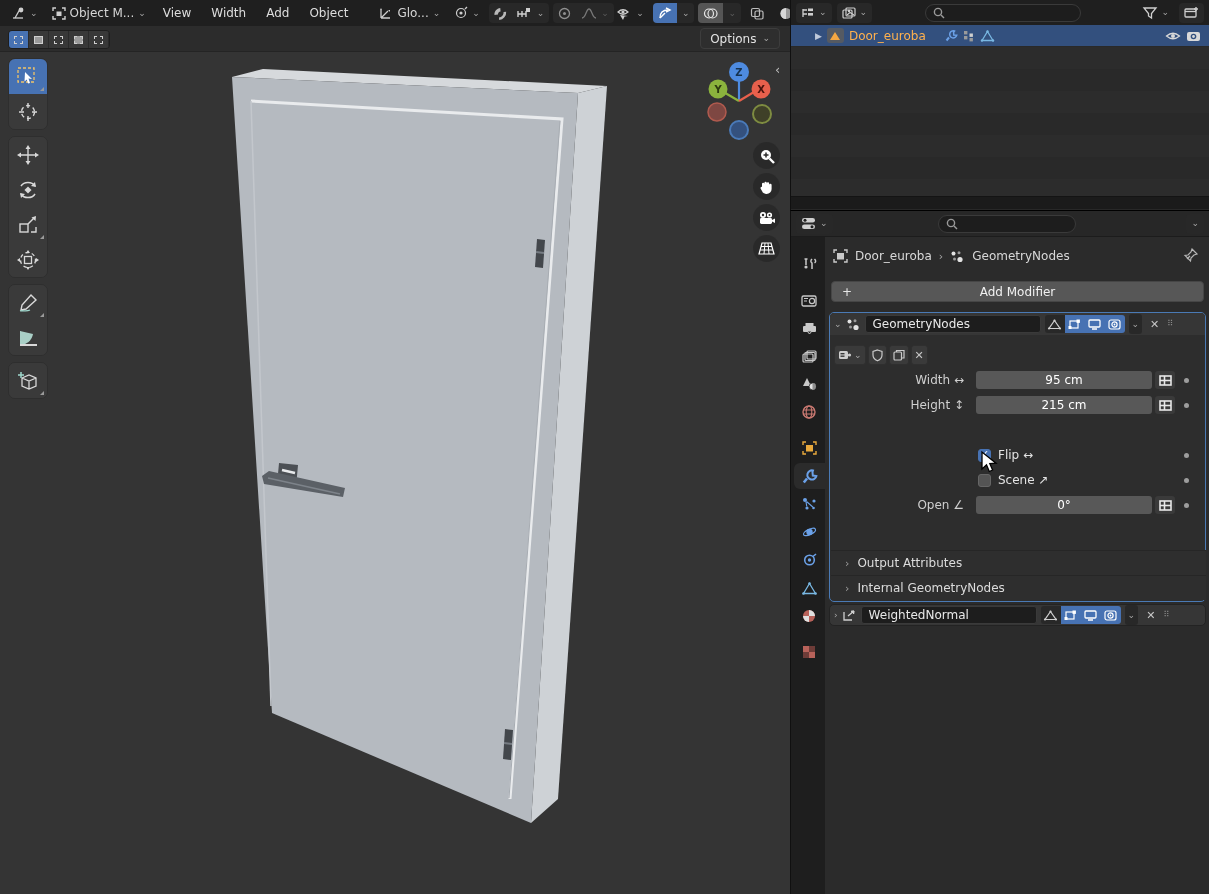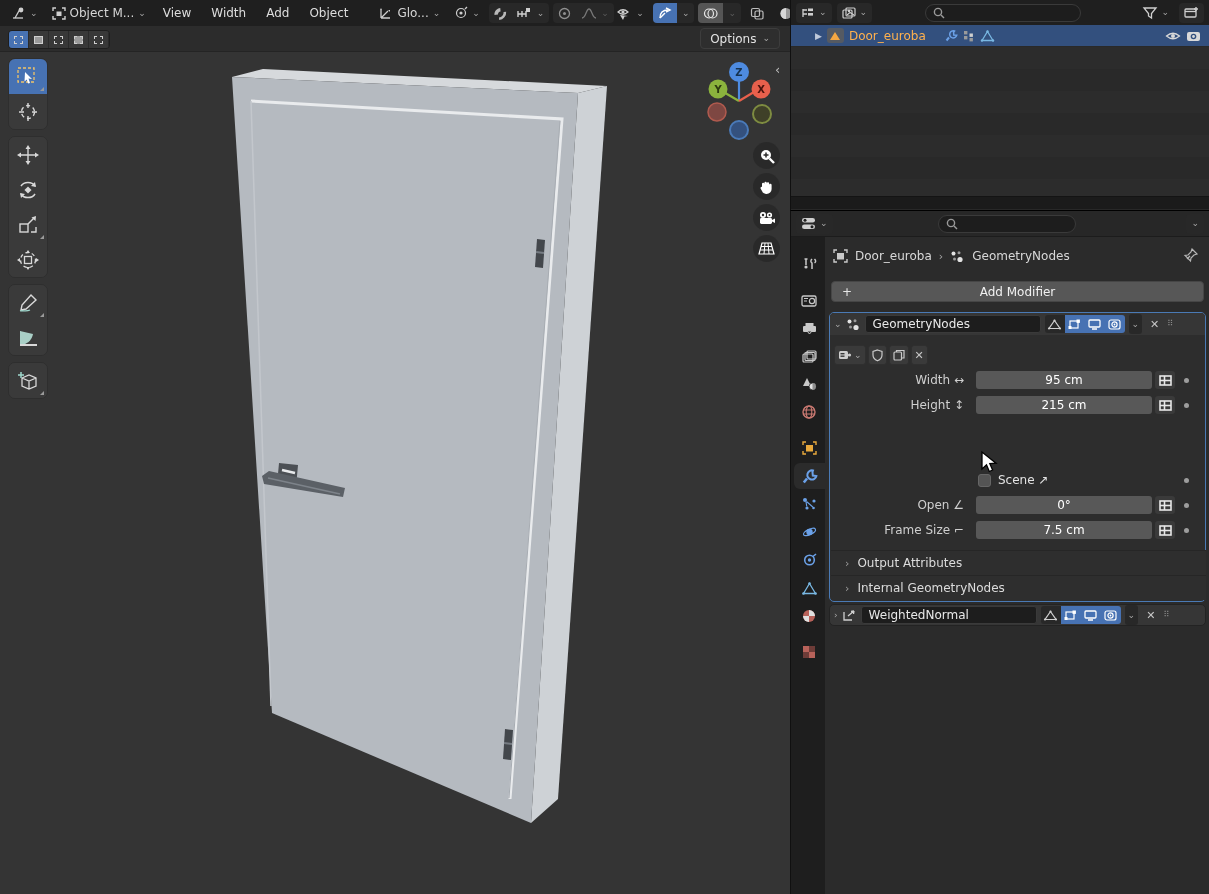--- a/index.html
+++ b/index.html
@@ -744,43 +744,34 @@
             </div>
           <span class="gridbtn">
               <svg width="13" height="11">
                 <rect x="1" y="1" width="11" height="9" fill="none" stroke="#e8e8e8" stroke-width="1.6"></rect>
                 <line x1="5.5" y1="1" x2="5.5" y2="10" stroke="#e8e8e8" stroke-width="1.6"></line>
                 <line x1="1" y1="5.5" x2="12" y2="5.5" stroke="#e8e8e8" stroke-width="1.6"></line>
               </svg>
             </span>
           <span class="dot"></span>
         </div>
+        <div class="prow" style="top:132px">
+          <span class="checkbox on"></span>
+          <span class="cblabel">Flip ↔</span>
+          <span class="dot"></span>
+        </div>
         <div class="prow" style="top:157px">
           <span class="checkbox"></span>
           <span class="cblabel">Scene ↗</span>
           <span class="dot"></span>
         </div>
         <div class="prow" style="top:182px">
           <span class="plabel">Open ∠</span>
           <div class="slider">
               <span>0°</span>
-            </div>
-          <span class="gridbtn">
-              <svg width="13" height="11">
-                <rect x="1" y="1" width="11" height="9" fill="none" stroke="#e8e8e8" stroke-width="1.6"></rect>
-                <line x1="5.5" y1="1" x2="5.5" y2="10" stroke="#e8e8e8" stroke-width="1.6"></line>
-                <line x1="1" y1="5.5" x2="12" y2="5.5" stroke="#e8e8e8" stroke-width="1.6"></line>
-              </svg>
-            </span>
-          <span class="dot"></span>
-        </div>
-        <div class="prow" style="top:207px">
-          <span class="plabel">Frame Size ⌐</span>
-          <div class="slider">
-              <span>7.5 cm</span>
             </div>
           <span class="gridbtn">
               <svg width="13" height="11">
                 <rect x="1" y="1" width="11" height="9" fill="none" stroke="#e8e8e8" stroke-width="1.6"></rect>
                 <line x1="5.5" y1="1" x2="5.5" y2="10" stroke="#e8e8e8" stroke-width="1.6"></line>
                 <line x1="1" y1="5.5" x2="12" y2="5.5" stroke="#e8e8e8" stroke-width="1.6"></line>
               </svg>
             </span>
           <span class="dot"></span>
         </div>

